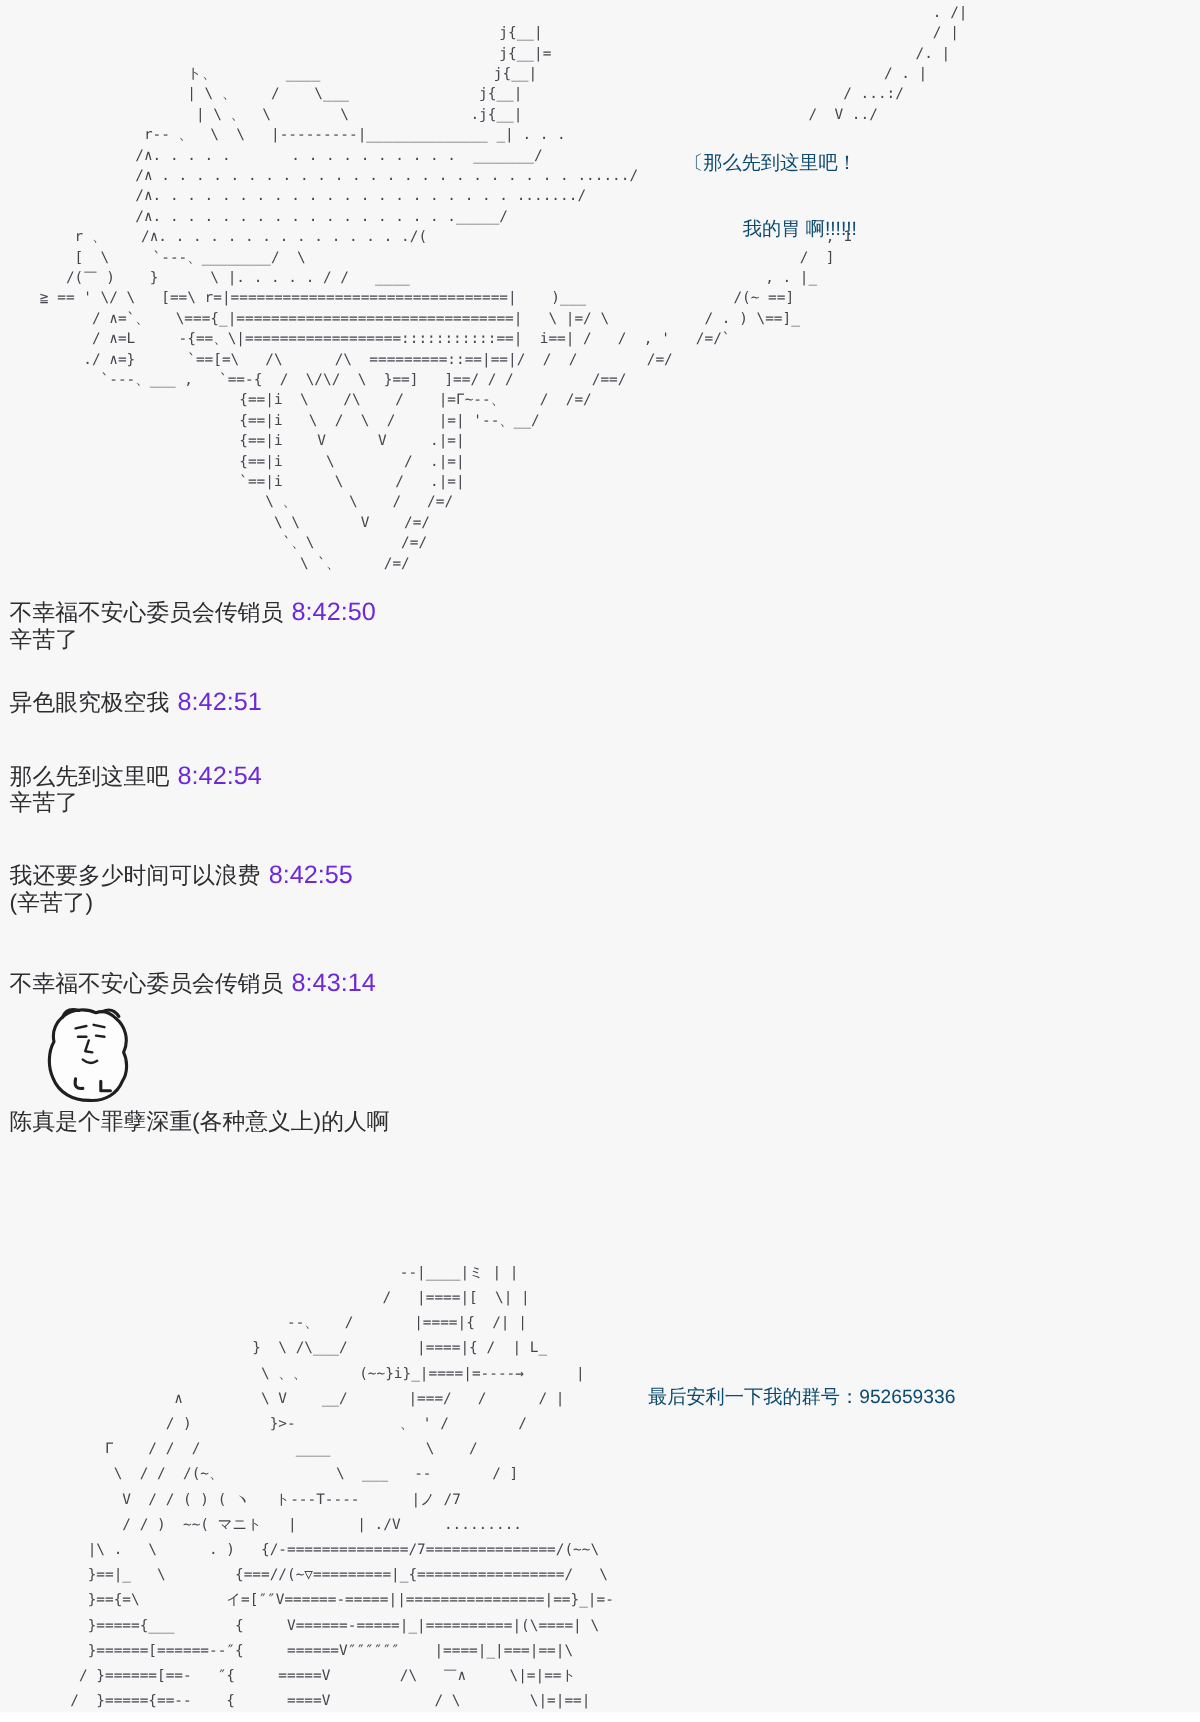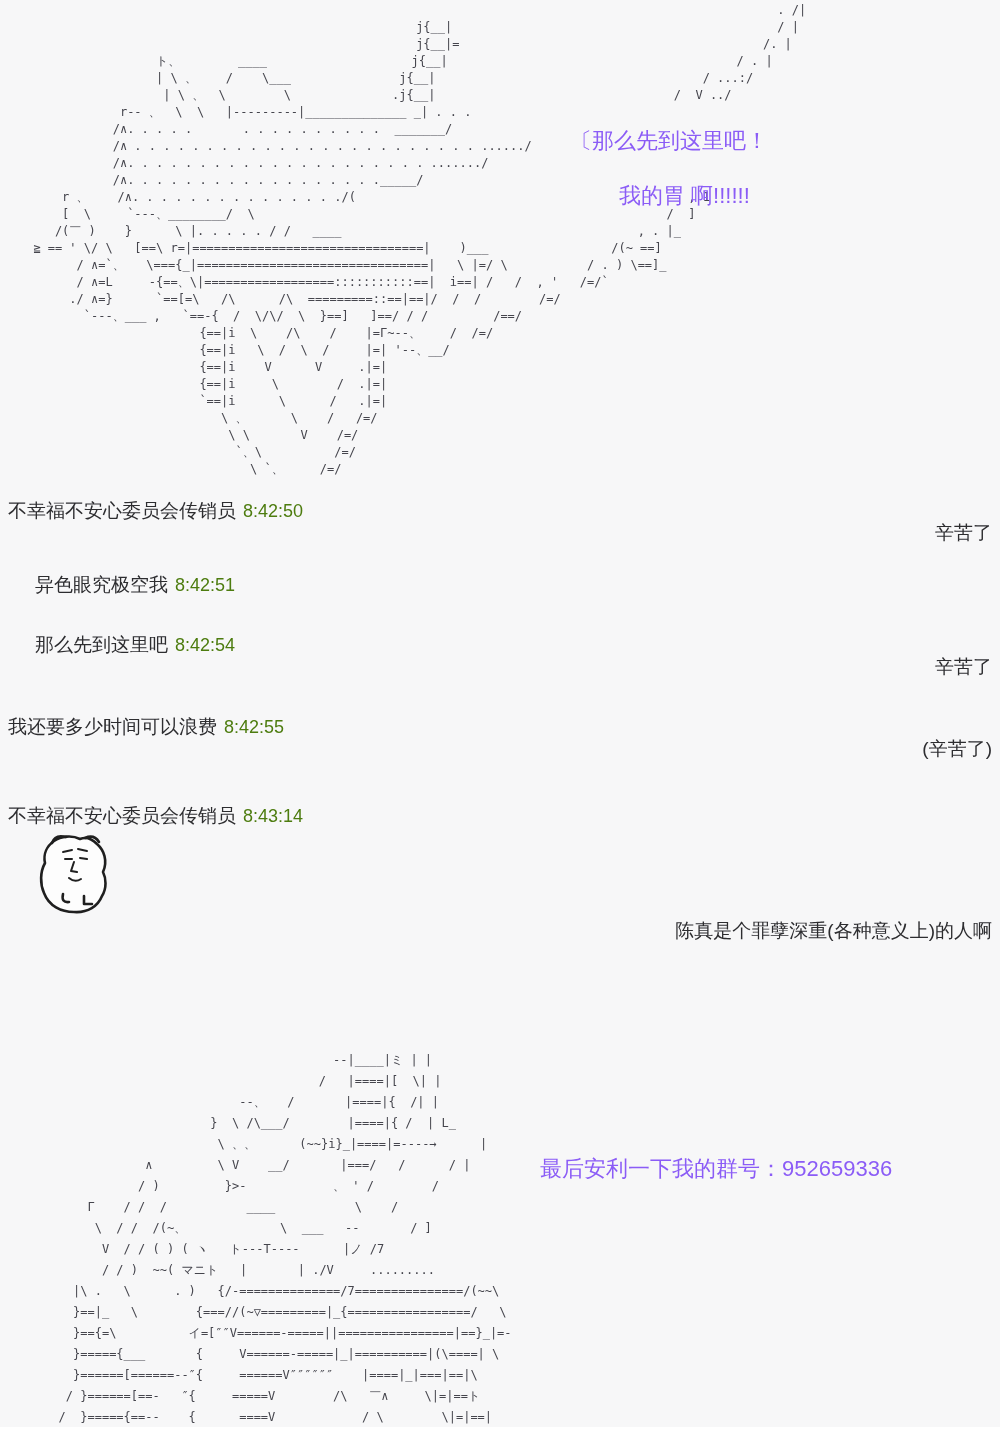--- a/index.html
+++ b/index.html
@@ -16,40 +16,40 @@
     font-family: "DejaVu Sans Mono", monospace;
     font-size: 12px;
     color: #45454d;
     white-space: pre;
     letter-spacing: 0;
   }
   #top-art { left: 26px; top: 2px; line-height: 17px; }
   #bottom-art { left: 8px; top: 1050px; line-height: 21px; }
   .art-dialogue {
     position: absolute;
-    font-size: 22px;
-    color: #8b5cf6;
+    font-size: 16px;
+    color: #0c4a6e;
     white-space: nowrap;
   }
   #dialogue-1 { left: 570px; top: 126px; }
   #dialogue-2 { left: 619px; top: 181px; }
   #group-note { left: 540px; top: 1154px; }
   .messages {
     position: absolute;
     left: 8px; top: 500px;
     width: 984px;
   }
   .msg { margin: 0 0 30px 0; }
-  .msg.gap-lg { margin-bottom: 38px; margin-left: 27px; }
+  .msg.gap-lg { margin-bottom: 38px; }
   .msg.gap-md { margin-bottom: 32px; }
   .msg.gap-sm { margin-bottom: 26px; margin-top: 45px; }
   .msg-header { font-size: 19px; line-height: 22px; color: #2d2d30; }
   .msg-name { font-weight: 400; }
-  .msg-time { font-size: 18px; color: #4d7c0f; margin-left: 7px; }
-  .msg-body { font-size: 19px; line-height: 22px; color: #2d2d30; text-align: right; }
+  .msg-time { font-size: 21px; color: #6d28d9; margin-left: 7px; }
+  .msg-body { font-size: 19px; line-height: 22px; color: #2d2d30; }
   .female-symbol { font-size: 25px; font-weight: bold; vertical-align: -2px; }
   .sticker {
     display: block;
     margin: 3px 0 4px 30px;
     width: 76px; height: 86px;
   }
   .sticker path { fill: none; stroke: #1f1f1f; stroke-width: 2.6; stroke-linecap: round; stroke-linejoin: round; }
   .sticker .body-fill { fill: #fdfdfd; }
   .sticker .thin { stroke-width: 2; }
   .bottom-strip {

